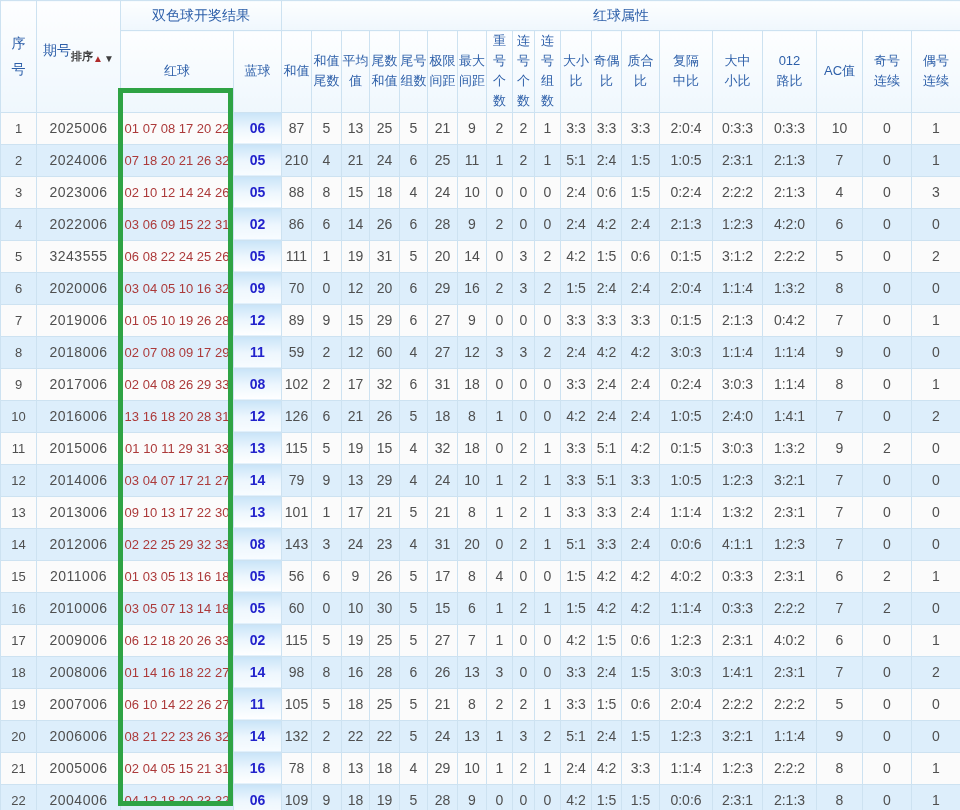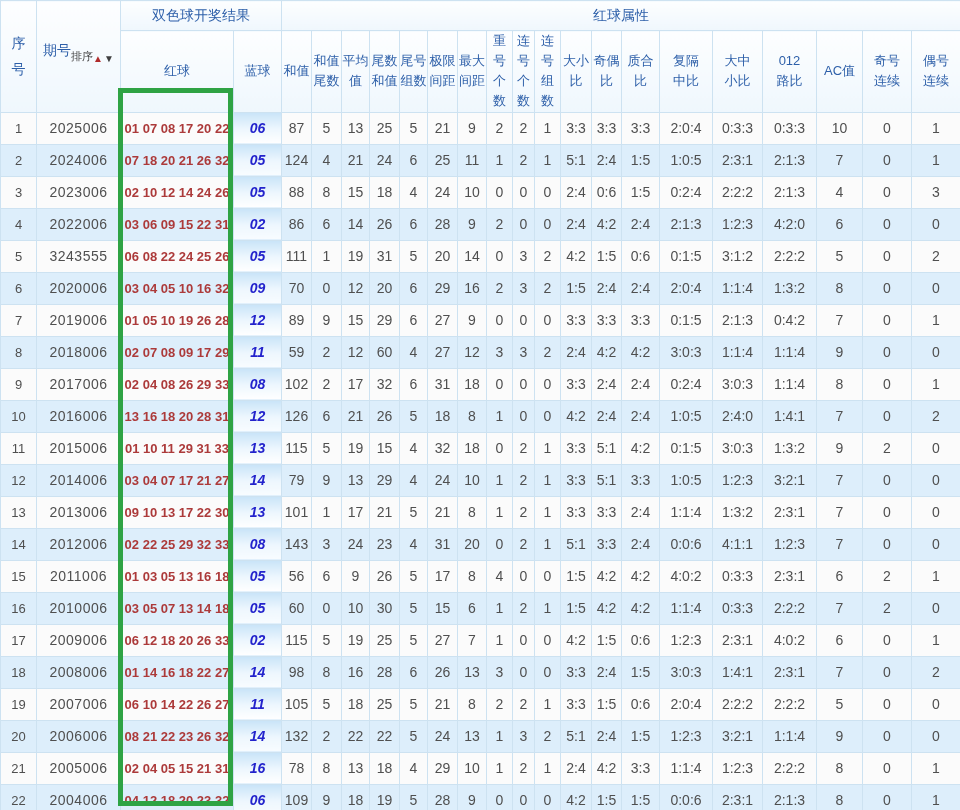--- a/index.html
+++ b/index.html
@@ -15,31 +15,31 @@
   thead th{
     color:var(--hblue,#2d5fa9);font-weight:normal;font-size:14px;
     background:linear-gradient(180deg,#fdfeff,#eff7fd);
   }
   tr.h1{height:30px;}
   tr.h2{height:62px;}
   tr.h2 th{font-size:13px;line-height:1.55;}
   .vtxt{width:17px;margin:0 auto;word-break:break-all;line-height:26px;font-size:14px;}
   .period-head{display:flex;flex-direction:row;align-items:center;justify-content:center;height:100%;}
   .period-label{font-size:14px;margin-bottom:10px;}
-  .sort-label{font-size:11px;color:#3c3c3c;line-height:1.1;}
+  .sort-label{font-size:11px;color:#3c3c3c;line-height:1.1;font-weight:bold;}
   .arrows{line-height:1;margin-top:1px;}
   .arr-up{color:#b02b2b;font-size:10px;cursor:pointer;}
   .arr-down{color:#3f3f3f;font-size:10px;cursor:pointer;margin-left:1px;}
   tbody td{font-size:14px;color:#4f4f4f;height:31px;background:#fbfbfb;}
   tbody tr.alt td{background:var(--altbg,#ddeefb);}
   td.c-seq{font-size:13px;}
   td.c-period{letter-spacing:.5px;}
-  td.c-red{color:var(--red,#ac3a3a);font-weight:bold;font-size:13px;white-space:nowrap;}
+  td.c-red{color:var(--red,#ac3a3a);font-weight:normal;font-size:13px;white-space:nowrap;}
   td.c-blue{color:var(--blue,#2323cc);font-weight:bold;
-    background:linear-gradient(180deg,#c9e4f8 0%,#eef7fe 55%,#ffffff 100%) !important;font-style:italic;}
+    background:linear-gradient(180deg,#c9e4f8 0%,#eef7fe 55%,#ffffff 100%) !important;}
   tbody tr.alt td.c-blue{background:linear-gradient(180deg,#c9e4f8 0%,#eef7fe 55%,#f8fcff 100%) !important;}
   .green-box{
     position:absolute;left:118px;top:88px;width:115px;height:718px;
     border:5px solid var(--green,#2fa344);box-sizing:border-box;pointer-events:none;
   }
 </style>
 </head>
 <body>
 
 <table>
@@ -189,21 +189,21 @@
         <td class="c-val">0:3:3</td>
         <td class="c-val">10</td>
         <td class="c-val">0</td>
         <td class="c-val">1</td>
       </tr>
       <tr class="alt">
         <td class="c-seq">2</td>
         <td class="c-period">2024006</td>
         <td class="c-red">07 18 20 21 26 32</td>
         <td class="c-blue">05</td>
-        <td class="c-val">124</td>
+        <td class="c-val">210</td>
         <td class="c-val">4</td>
         <td class="c-val">21</td>
         <td class="c-val">24</td>
         <td class="c-val">6</td>
         <td class="c-val">25</td>
         <td class="c-val">11</td>
         <td class="c-val">1</td>
         <td class="c-val">2</td>
         <td class="c-val">1</td>
         <td class="c-val">5:1</td>

